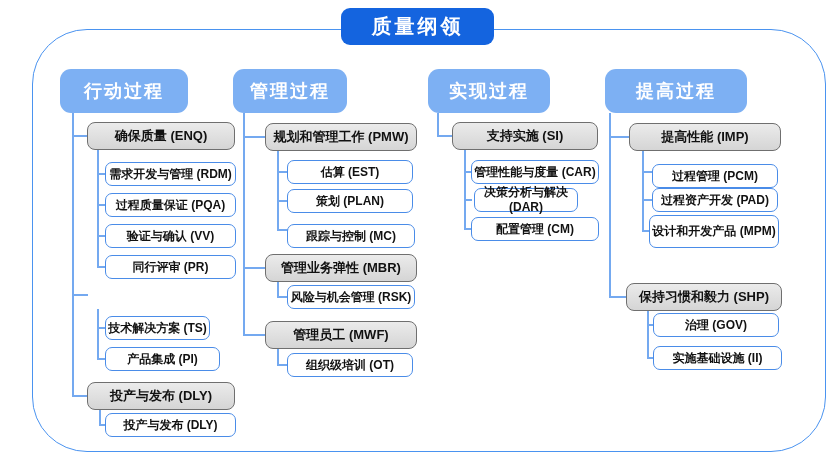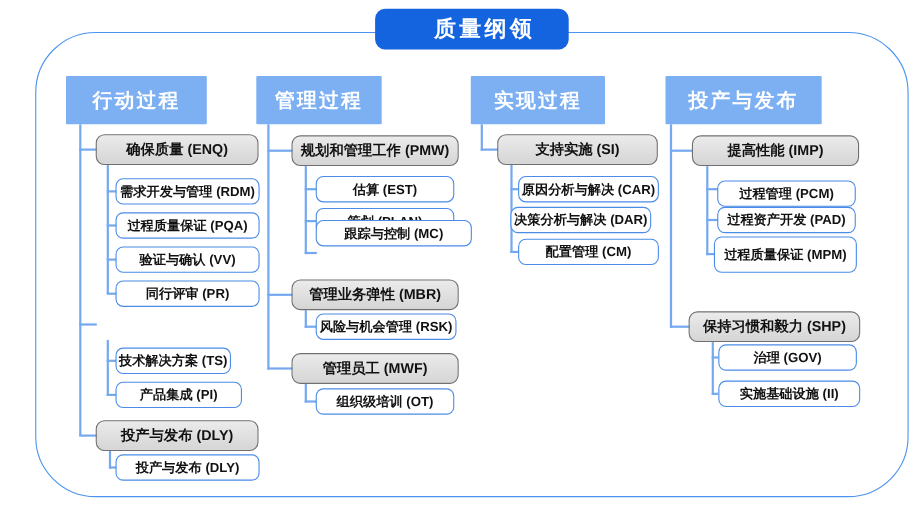--- a/index.html
+++ b/index.html
@@ -26,27 +26,26 @@
     left: 341px; top: 8px;
     width: 153px; height: 37px;
     background: #1464df;
     border-radius: 9px;
     color: #ffffff;
     font-size: 20px;
     font-weight: bold;
     letter-spacing: 3px;
     display: flex; align-items: center; justify-content: center;
     z-index: 5;
-    padding-left: 23px;
   }
   .hdr {
     position: absolute;
     height: 44px;
     background: #7db0f3;
-    border-radius: 1px;
+    border-radius: 11px;
     color: #ffffff;
     font-size: 18px;
     font-weight: bold;
     letter-spacing: 2px;
     display: flex; align-items: center; justify-content: center;
     z-index: 3;
   }
   .grp {
     position: absolute;
     height: 28px;
@@ -132,21 +131,21 @@
   <div class="ln" style="left:642px;top:171px;width:11px;height:2px"></div>
   <div class="ln" style="left:642px;top:199px;width:11px;height:2px"></div>
   <div class="ln" style="left:642px;top:230px;width:8px;height:2px"></div>
   <div class="ln" style="left:647px;top:311px;width:2px;height:48px"></div>
   <div class="ln" style="left:647px;top:324px;width:6px;height:2px"></div>
   <div class="ln" style="left:647px;top:357px;width:6px;height:2px"></div>
 
   <div class="hdr" style="left:60px;top:69px;width:128px">行动过程</div>
   <div class="hdr" style="left:233px;top:69px;width:114px">管理过程</div>
   <div class="hdr" style="left:428px;top:69px;width:122px">实现过程</div>
-  <div class="hdr" style="left:605px;top:69px;width:142px">投产与发布</div>
+  <div class="hdr" style="left:605px;top:69px;width:142px">提高过程</div>
 
   <div class="grp" style="left:87px;top:122px;width:148px">确保质量 (ENQ)</div>
   <div class="grp" style="left:87px;top:382px;width:148px">投产与发布 (DLY)</div>
 
   <div class="grp" style="left:265px;top:123px;width:152px">规划和管理工作 (PMW)</div>
   <div class="grp" style="left:265px;top:254px;width:152px">管理业务弹性 (MBR)</div>
   <div class="grp" style="left:265px;top:321px;width:152px">管理员工 (MWF)</div>
 
   <div class="grp" style="left:452px;top:122px;width:146px">支持实施 (SI)</div>
 
@@ -156,27 +155,27 @@
   <div class="leaf" style="left:105px;top:162px;width:131px">需求开发与管理 (RDM)</div>
   <div class="leaf" style="left:105px;top:193px;width:131px">过程质量保证 (PQA)</div>
   <div class="leaf" style="left:105px;top:224px;width:131px">验证与确认 (VV)</div>
   <div class="leaf" style="left:105px;top:255px;width:131px">同行评审 (PR)</div>
   <div class="leaf" style="left:105px;top:316px;width:105px">技术解决方案 (TS)</div>
   <div class="leaf" style="left:105px;top:347px;width:115px">产品集成 (PI)</div>
   <div class="leaf" style="left:105px;top:413px;width:131px">投产与发布 (DLY)</div>
 
   <div class="leaf" style="left:287px;top:160px;width:126px">估算 (EST)</div>
   <div class="leaf" style="left:287px;top:189px;width:126px">策划 (PLAN)</div>
-  <div class="leaf" style="left:287px;top:200px;width:142px">跟踪与控制 (MC)</div>
+  <div class="leaf" style="left:287px;top:224px;width:128px">跟踪与控制 (MC)</div>
   <div class="leaf" style="left:287px;top:285px;width:128px">风险与机会管理 (RSK)</div>
   <div class="leaf" style="left:287px;top:353px;width:126px">组织级培训 (OT)</div>
 
-  <div class="leaf" style="left:471px;top:160px;width:128px">原因分析与解决 (CAR)</div>
-  <div class="leaf" style="left:464px;top:188px;width:128px">决策分析与解决 (DAR)</div>
+  <div class="leaf" style="left:471px;top:160px;width:128px">管理性能与度量 (CAR)</div>
+  <div class="leaf" style="left:474px;top:188px;width:104px">决策分析与解决 (DAR)</div>
   <div class="leaf" style="left:471px;top:217px;width:128px">配置管理 (CM)</div>
 
   <div class="leaf" style="left:652px;top:164px;width:126px">过程管理 (PCM)</div>
   <div class="leaf" style="left:652px;top:188px;width:126px">过程资产开发 (PAD)</div>
-  <div class="leaf" style="left:649px;top:215px;width:130px;height:33px">过程质量保证 (MPM)</div>
+  <div class="leaf" style="left:649px;top:215px;width:130px;height:33px">设计和开发产品 (MPM)</div>
   <div class="leaf" style="left:653px;top:313px;width:126px">治理 (GOV)</div>
   <div class="leaf" style="left:653px;top:346px;width:129px">实施基础设施 (II)</div>
 
 </div>
 
 </body></html>

